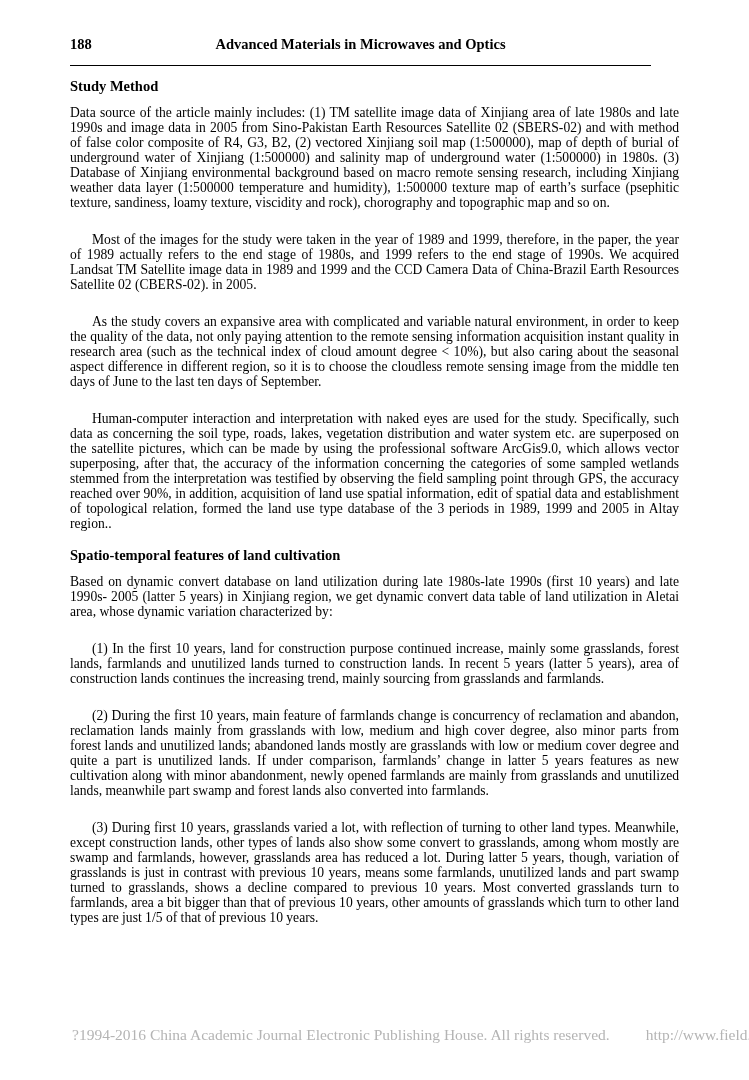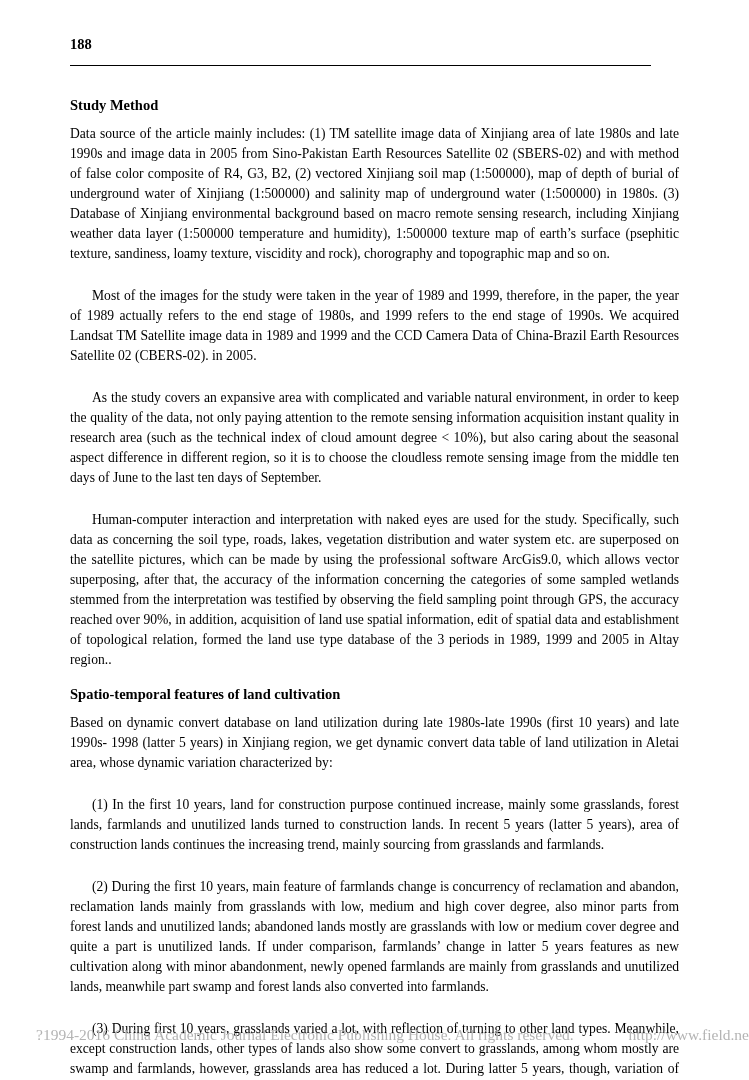--- a/index.html
+++ b/index.html
@@ -44,68 +44,69 @@
   .content {
     padding: 0 70px;
   }
   .section-heading {
     font-weight: bold;
     font-size: 14.5px;
     margin-top: 16px;
     margin-bottom: 10px;
   }
   .section-heading.first {
-    margin-top: 31px;
+    margin-top: 12px;
   }
   p.body {
     font-size: 13.6px;
-    line-height: 20px;
+    line-height: 15px;
     text-align: justify;
     margin-bottom: 9px;
   }
   p.indent {
     text-indent: 22px;
     margin-top: 22px;
   }
   .footer {
     position: absolute;
     left: 36px;
     right: 0;
     top: 1026px;
     display: flex;
     justify-content: space-between;
     color: #b4b4b4;
     font-size: 15.5px;
     white-space: nowrap;
     overflow: hidden;
   }
-  .footer span { flex: 0 0 auto; }
+  .footer span { flex: 0 0 auto; margin-left: 36px; }
 </style>
 </head>
 <body>
 
 <div class="page">
 
   <div class="header">
     <div class="header-row">
       <span class="page-number">188</span>
+      <span class="running-title">Advanced Materials in Microwaves and Optics</span>
     </div>
     <div class="header-rule"></div>
   </div>
 
   <div class="content">
 
     <h2 class="section-heading first">Study Method</h2>
     <p class="body">Data source of the article mainly includes: (1) TM satellite image data of Xinjiang area of late 1980s and late 1990s and image data in 2005 from Sino-Pakistan Earth Resources Satellite 02 (SBERS-02) and with method of false color composite of R4, G3, B2, (2) vectored Xinjiang soil map (1:500000), map of depth of burial of underground water of Xinjiang (1:500000) and salinity map of underground water (1:500000) in 1980s. (3) Database of Xinjiang environmental background based on macro remote sensing research, including Xinjiang weather data layer (1:500000 temperature and humidity), 1:500000 texture map of earth’s surface (psephitic texture, sandiness, loamy texture, viscidity and rock), chorography and topographic map and so on.</p>
     <p class="body indent">Most of the images for the study were taken in the year of 1989 and 1999, therefore, in the paper, the year of 1989 actually refers to the end stage of 1980s, and 1999 refers to the end stage of 1990s. We acquired Landsat TM Satellite image data in 1989 and 1999 and the CCD Camera Data of China-Brazil Earth Resources Satellite 02 (CBERS-02). in 2005.</p>
     <p class="body indent">As the study covers an expansive area with complicated and variable natural environment, in order to keep the quality of the data, not only paying attention to the remote sensing information acquisition instant quality in research area (such as the technical index of cloud amount degree &lt; 10%), but also caring about the seasonal aspect difference in different region, so it is to choose the cloudless remote sensing image from the middle ten days of June to the last ten days of September.</p>
     <p class="body indent">Human-computer interaction and interpretation with naked eyes are used for the study. Specifically, such data as concerning the soil type, roads, lakes, vegetation distribution and water system etc. are superposed on the satellite pictures, which can be made by using the professional software  ArcGis9.0, which allows vector superposing, after that, the accuracy of the information concerning the categories of some sampled wetlands stemmed from the interpretation was testified by observing the field sampling point through GPS, the accuracy reached over 90%, in addition, acquisition of land use spatial information, edit of spatial data and establishment of topological relation, formed the land use type database of the 3 periods in 1989, 1999 and 2005 in Altay region..</p>
 
     <h2 class="section-heading">Spatio-temporal features of land cultivation</h2>
-    <p class="body">Based on dynamic convert database on land utilization during late 1980s-late 1990s (first 10 years) and late 1990s- 1998 (latter 5 years) in Xinjiang region, we get dynamic convert data table of land utilization in Aletai area, whose dynamic variation characterized by:</p>
+    <p class="body">Based on dynamic convert database on land utilization during late 1980s-late 1990s (first 10 years) and late 1990s- 2005 (latter 5 years) in Xinjiang region, we get dynamic convert data table of land utilization in Aletai area, whose dynamic variation characterized by:</p>
     <p class="body indent">(1) In the first 10 years, land for construction purpose continued increase, mainly some grasslands, forest lands, farmlands and unutilized lands turned to construction lands. In recent 5 years (latter 5 years), area of construction lands continues the increasing trend, mainly sourcing from grasslands and farmlands.</p>
     <p class="body indent">(2) During the first 10 years, main feature of farmlands change is concurrency of reclamation and abandon, reclamation lands mainly from grasslands with low, medium and high cover degree, also minor parts from forest lands and unutilized lands; abandoned lands mostly are grasslands with low or medium cover degree and quite a part is unutilized lands. If under comparison, farmlands’ change in latter 5 years features as new cultivation along with minor abandonment, newly opened farmlands are mainly from grasslands and unutilized lands, meanwhile part swamp and forest lands also converted into farmlands.</p>
     <p class="body indent">(3) During first 10 years, grasslands varied a lot, with reflection of turning to other land types. Meanwhile, except construction lands, other types of lands also show some convert to grasslands, among whom mostly are swamp and farmlands, however, grasslands area has reduced a lot. During latter 5 years, though, variation of grasslands is just in contrast with previous 10 years, means some farmlands, unutilized lands and part swamp turned to grasslands, shows a decline compared to previous 10 years. Most converted grasslands turn to farmlands, area a bit bigger than that of previous 10 years, other amounts of grasslands which turn to other land types are just 1/5 of that of previous 10 years.</p>
 
   </div>
 
   <div class="footer">
     <span>?1994-2016 China Academic Journal Electronic Publishing House. All rights reserved.</span>
     <span>http://www.field.ne</span>
   </div>

